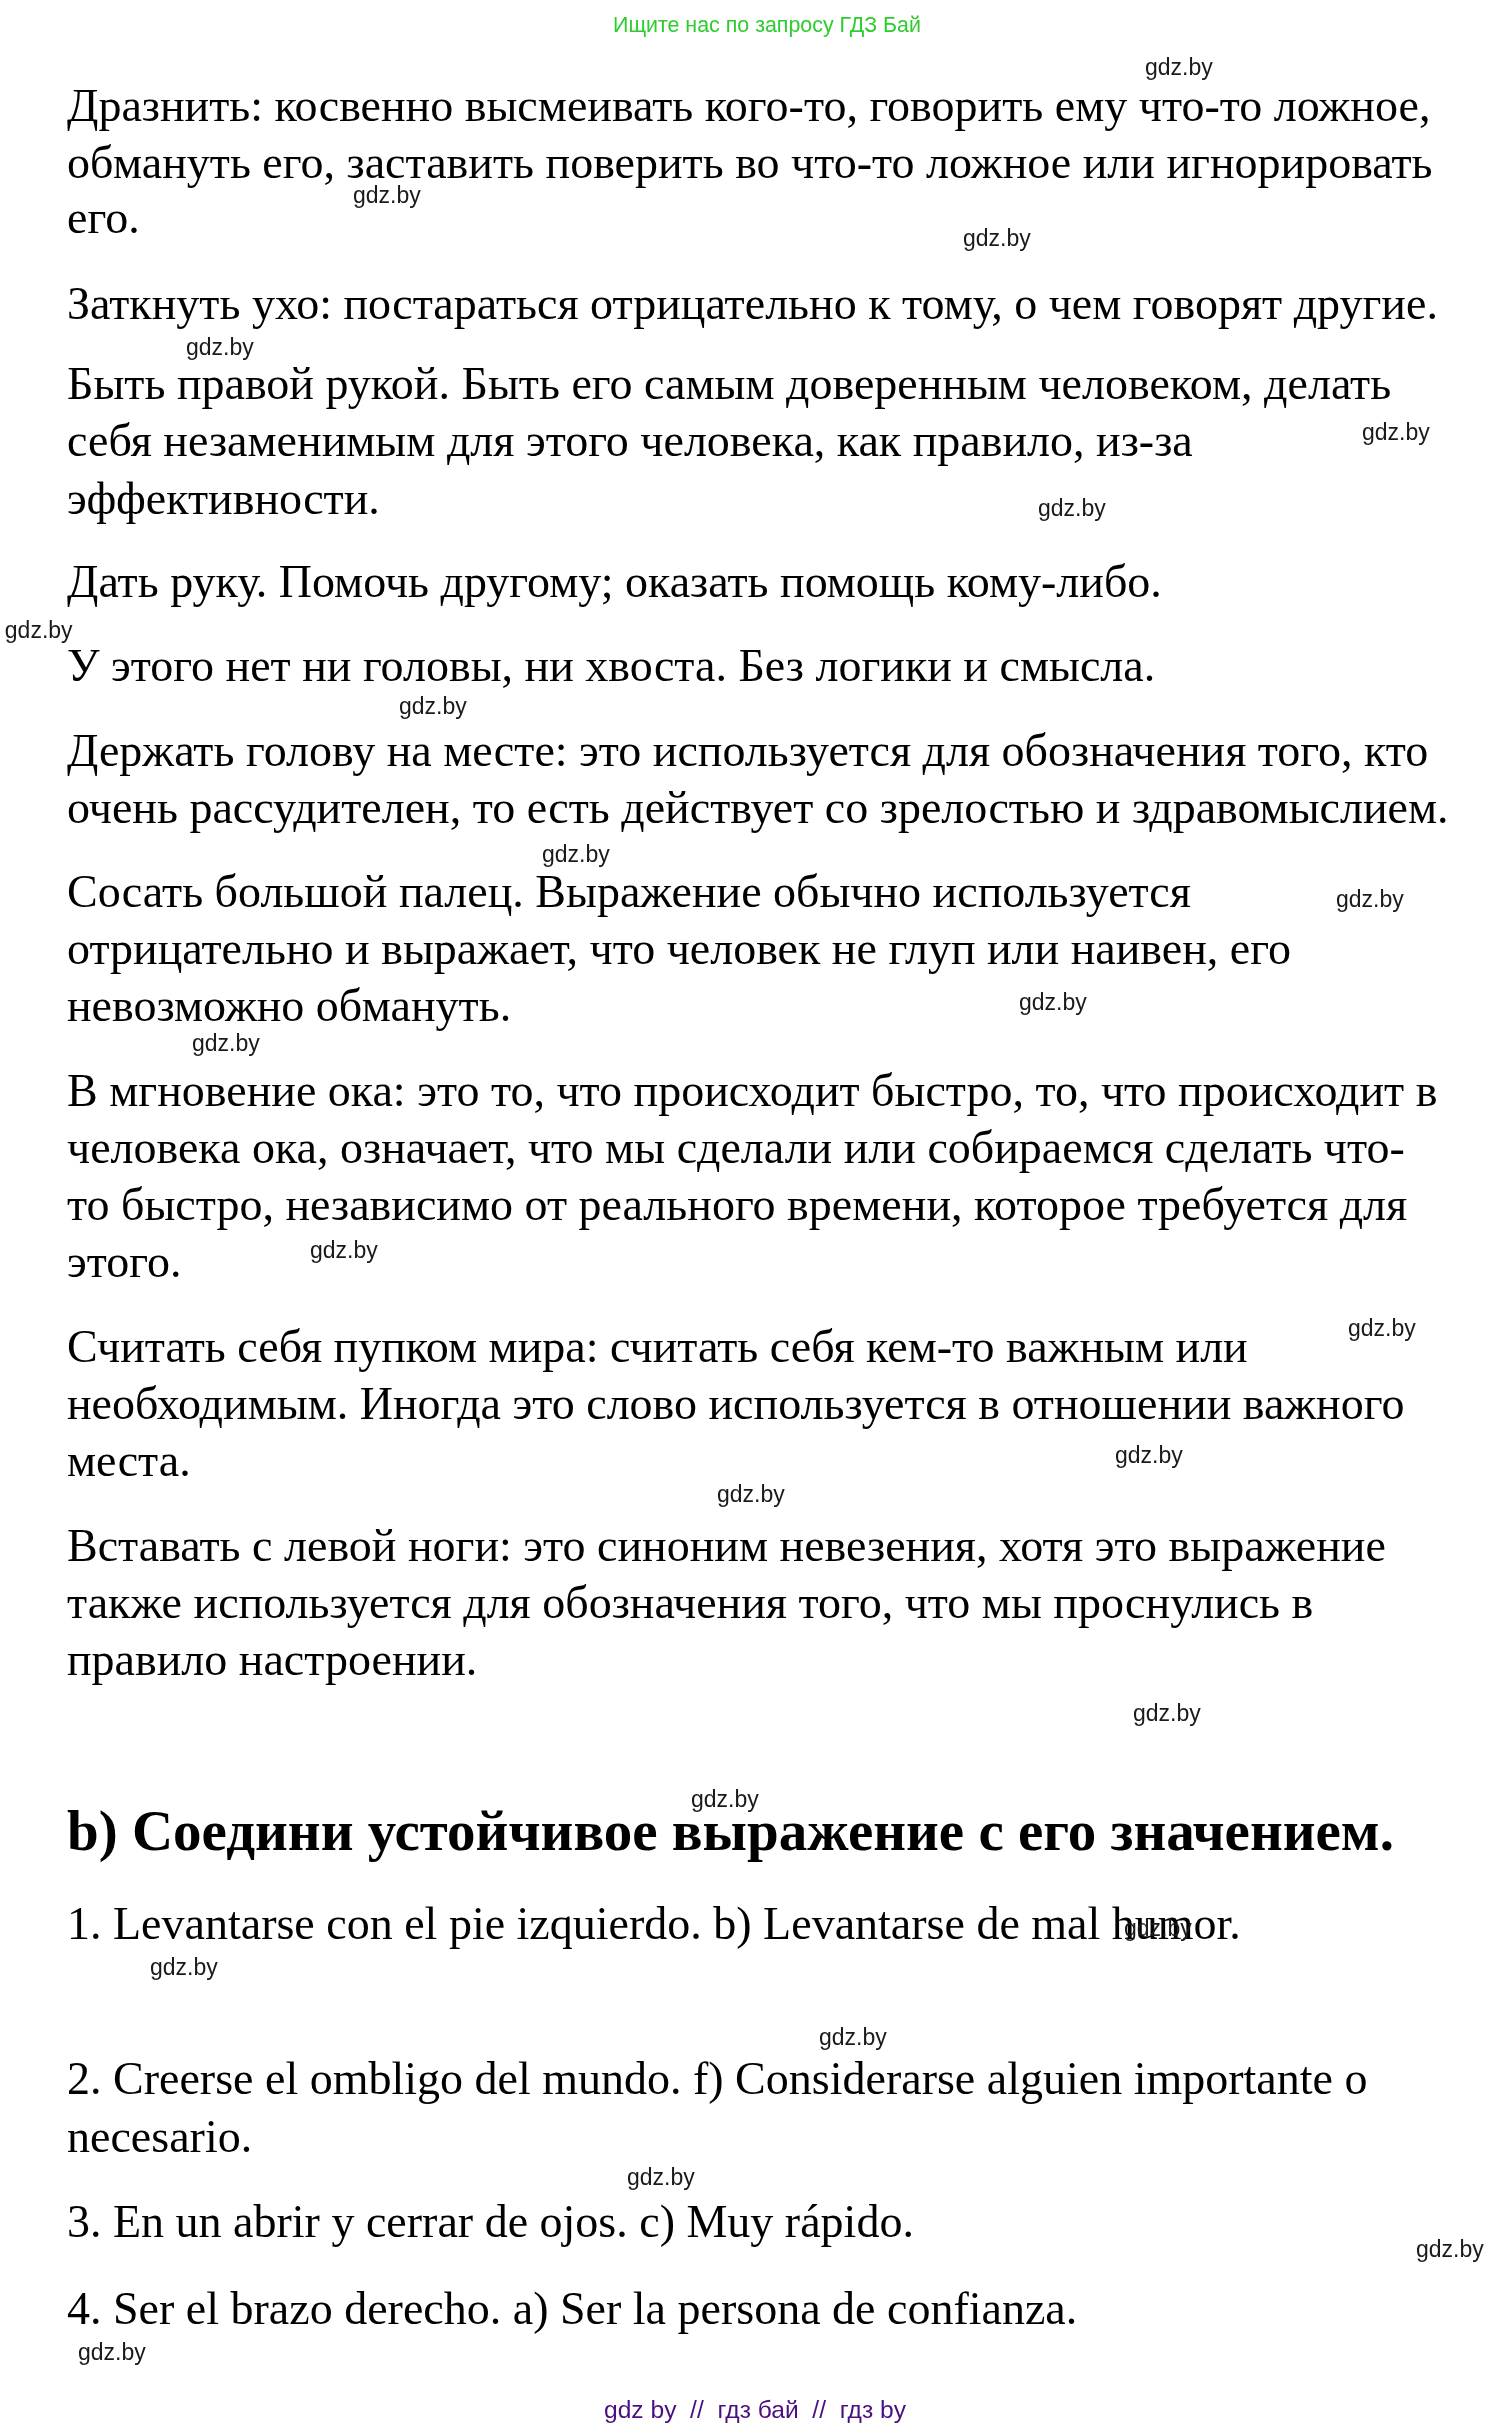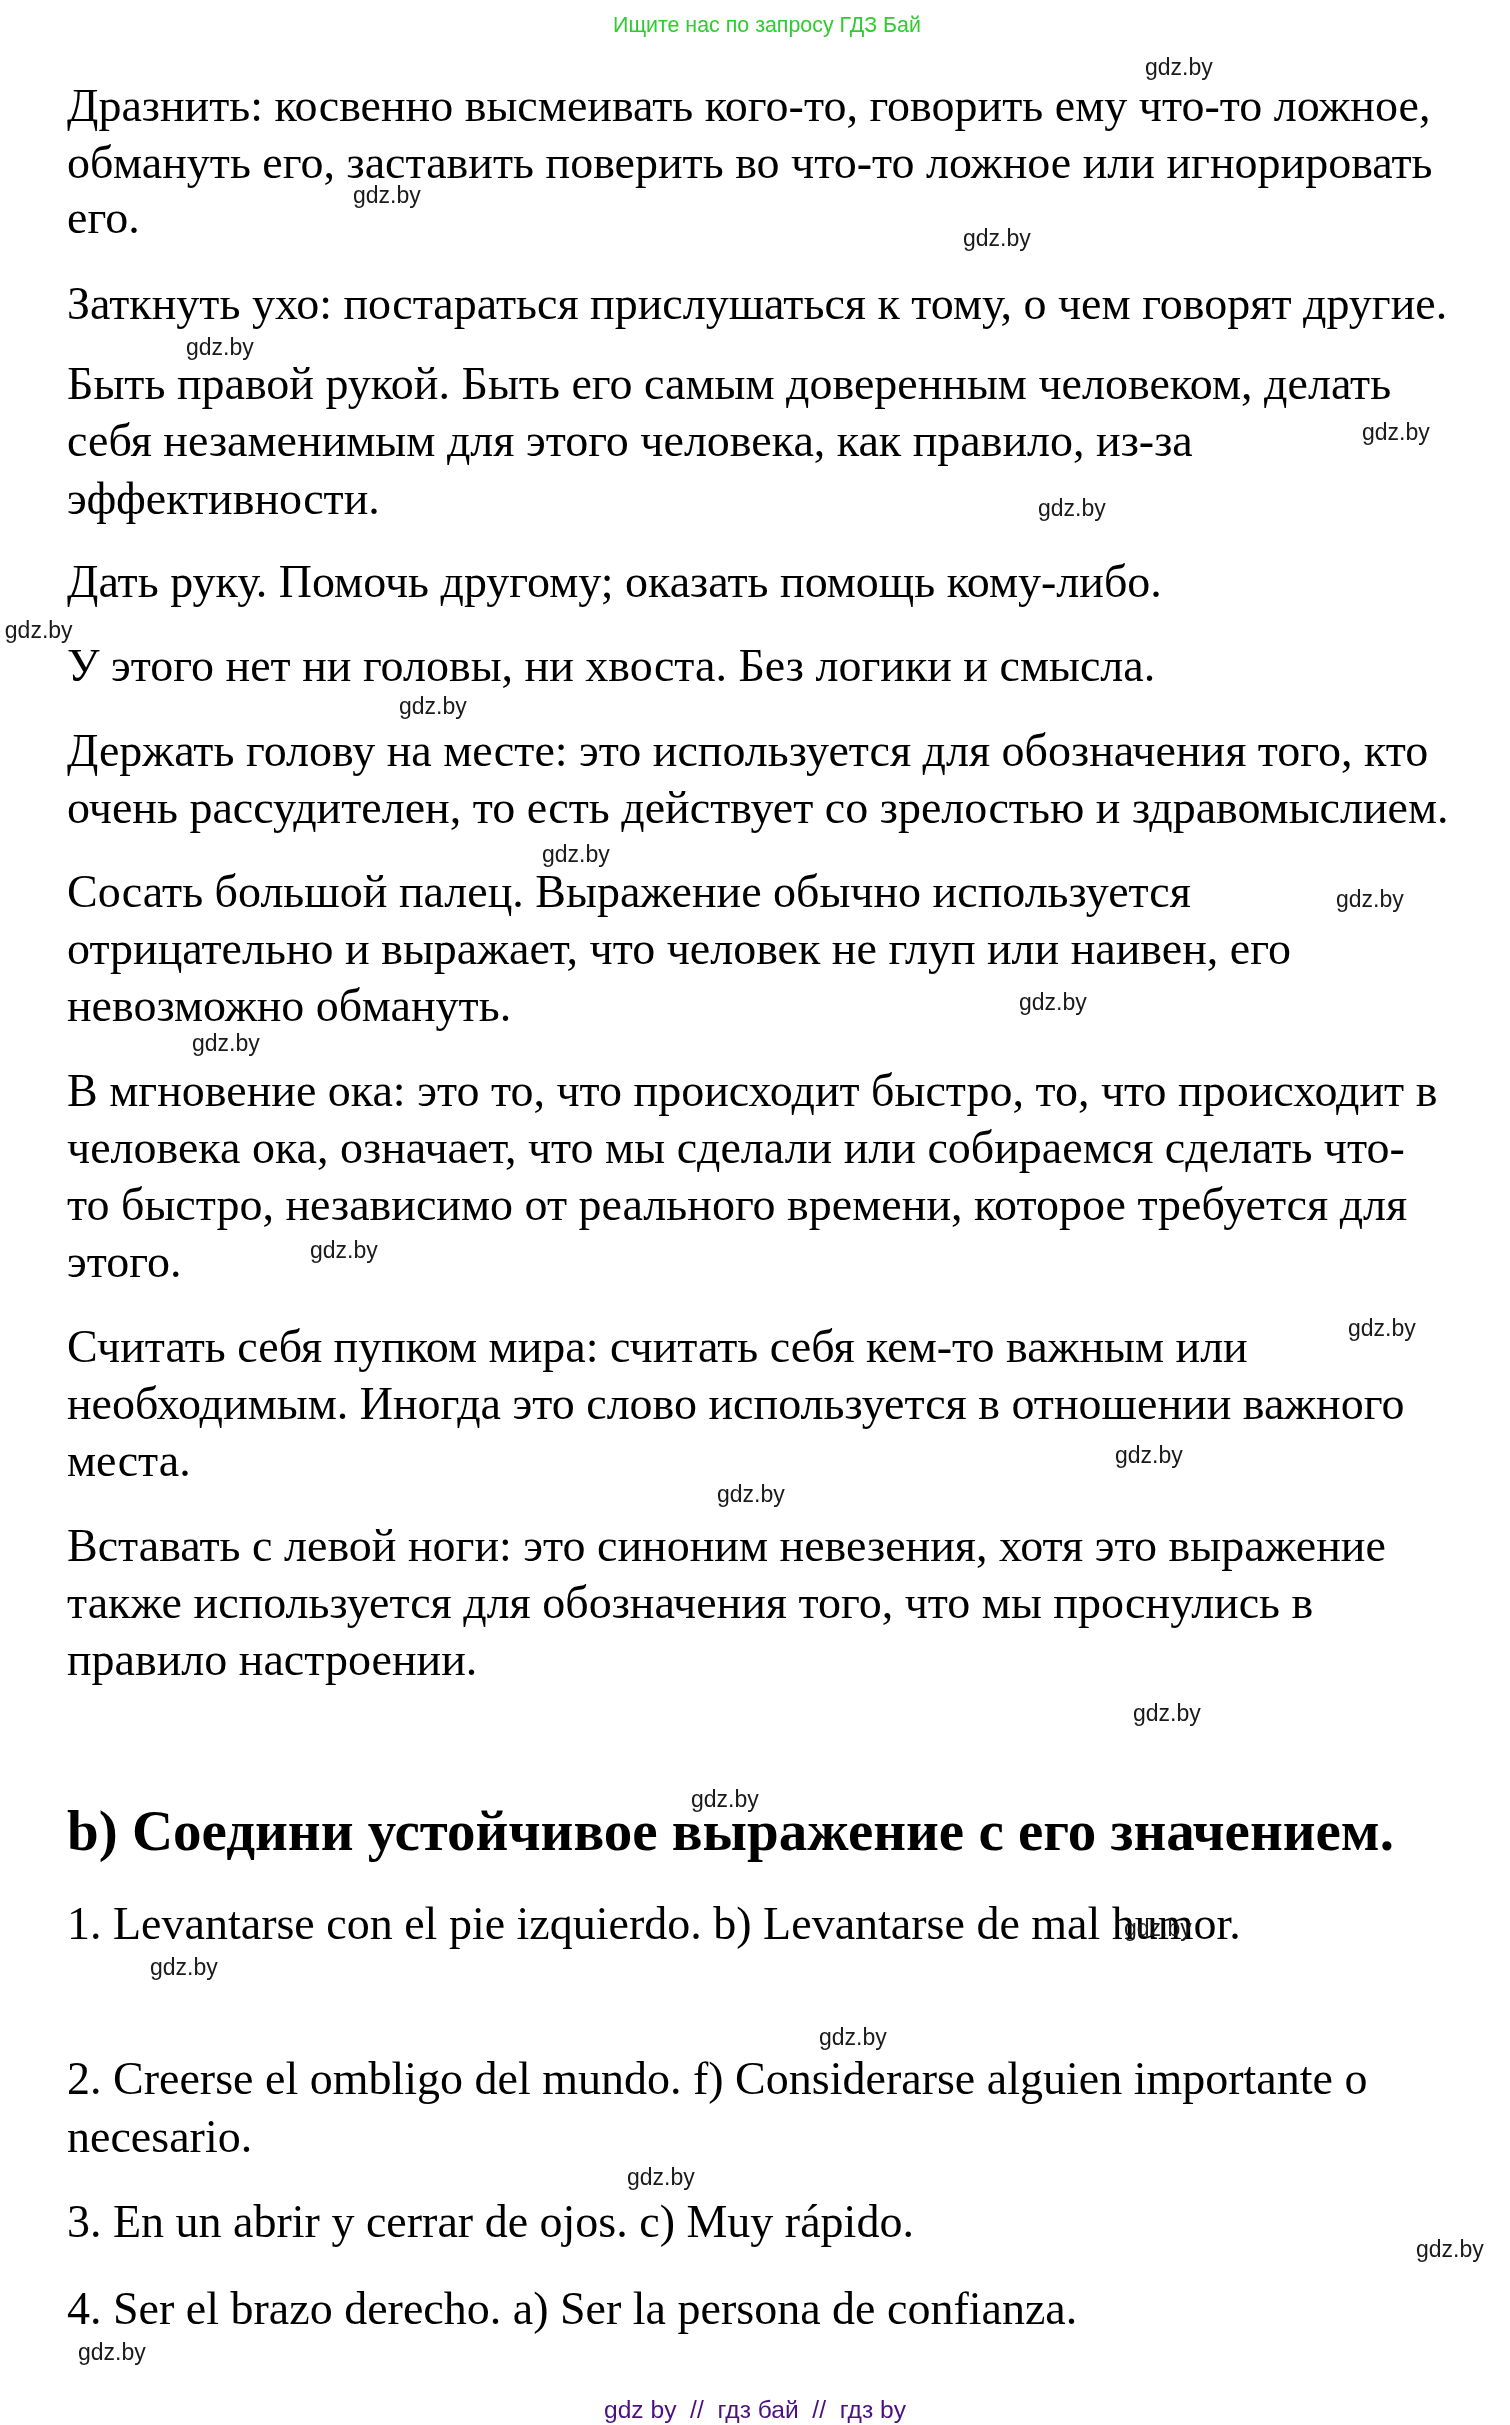--- a/index.html
+++ b/index.html
@@ -31,21 +31,21 @@
 
 <div class="header">Ищите нас по запросу ГДЗ Бай</div>
 
 <div>
   <div>
     <p class="line" style="top:83px">Дразнить: косвенно высмеивать кого-то, говорить ему что-то ложное,</p>
     <p class="line" style="top:140px">обмануть его, заставить поверить во что-то ложное или игнорировать</p>
     <p class="line" style="top:195px">его.</p>
   </div>
   <div>
-    <p class="line" style="top:281px">Заткнуть ухо: постараться прислушаться к тому, о чем говорят другие.</p>
+    <p class="line" style="top:281px">Заткнуть ухо: постараться отрицательно к тому, о чем говорят другие.</p>
   </div>
   <div>
     <p class="line" style="top:361px">Быть правой рукой. Быть его самым доверенным человеком, делать</p>
     <p class="line" style="top:418px">себя незаменимым для этого человека, как правило, из-за</p>
     <p class="line" style="top:476px">эффективности.</p>
   </div>
   <div>
     <p class="line" style="top:559px">Дать руку. Помочь другому; оказать помощь кому-либо.</p>
   </div>
   <div>

